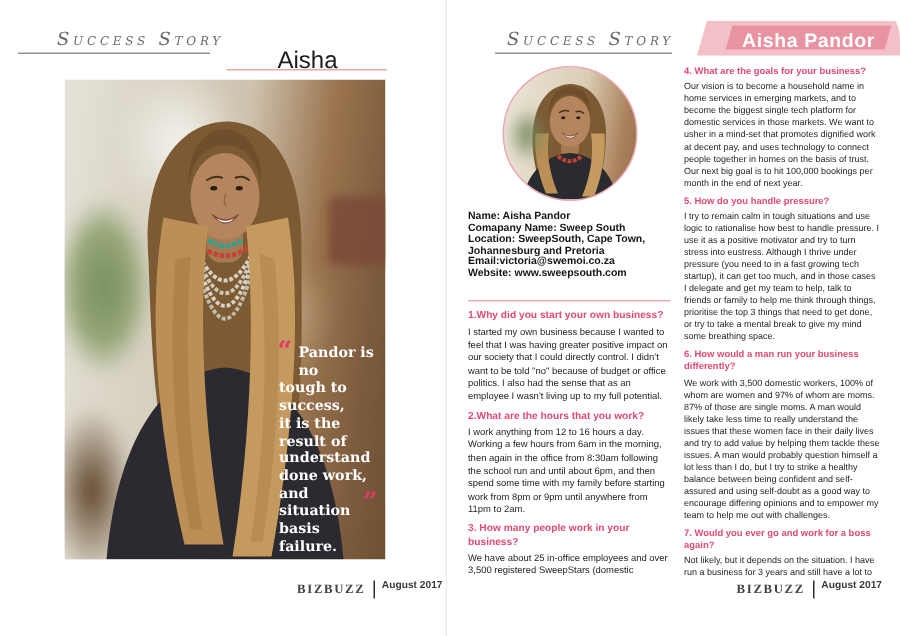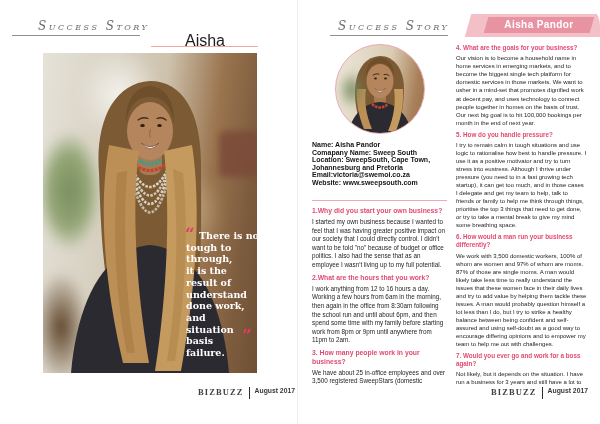--- a/index.html
+++ b/index.html
@@ -49,21 +49,21 @@
   .quote .first { padding-left:13px; }
   .openq { position:absolute; left:-1px; top:-4px; font-size:17px; line-height:17px; color:#e23a66; }
   .closeq { position:absolute; left:56px; top:97px; font-size:17px; line-height:17px; color:#e23a66; }
 
   
   .rp-label { left:338px; top:19px; }
   .rp-rule { left:330px; top:35px; width:118px; }
   .banner-outer { left:468px; top:14px; width:150px; height:23px; background:#f3c0c8; transform:skewX(-16deg); }
   .banner-inner { left:486px; top:17px; width:106px; height:16px; background:#e893a1; transform:skewX(-16deg); }
   .banner-text { left:486px; top:19px; width:106px; text-align:center; color:#ffffff;
-                 font-weight:bold; font-size:10px; letter-spacing:0.4px; }
+                 font-weight:bold; font-size:13px; letter-spacing:0.4px; }
   .circle-photo { left:335px; top:44px; width:88px; height:88px; border-radius:50%;
                   border:1px solid #eaa8b2; overflow:hidden;
                   background:linear-gradient(100deg,#ece7db 0%,#dbcdb4 55%,#a9805a 85%,#96714c 100%); }
   .c-plant { left:2px; top:26px; width:28px; height:38px; filter:blur(4px);
              background:radial-gradient(closest-side,#74885c,rgba(116,136,92,0)); }
   .contact { left:312px; top:141px; width:136px; font-size:7px; font-weight:bold;
              line-height:7.6px; color:#141414; }
   .rp-divider { left:312px; top:200px; width:135px; height:1px; background:#efaab4; }
   .col { overflow:hidden; }
   .col-left { left:312px; top:207px; width:136px; height:178px; }
@@ -114,23 +114,23 @@
       <path d="M66,92 C56,150 60,225 80,310 L106,310 C92,228 89,150 96,98 Z" fill="#bb8f55"></path>
       <path d="M149,92 C158,150 154,228 138,318 L112,318 C125,235 127,152 121,98 Z" fill="#c59a5f"></path>
       <path d="M74,120 C70,180 72,240 84,300 L92,300 C82,240 80,175 84,118 Z" fill="#a87c44" opacity="0.7"></path>
       <path d="M140,120 C146,180 142,245 132,308 L124,308 C134,244 136,178 130,116 Z" fill="#b2874b" opacity="0.7"></path>
     </svg>
   </div>
 
   <div class="abs quote">
     <span class="openq">“</span>
     <span class="closeq">”</span>
-    <div class="first">There is no</div>
+    <div class="first">Pandor is no</div>
     <div>tough to</div>
-    <div>through,</div>
+    <div>success,</div>
     <div>it is the</div>
     <div>result of</div>
     <div>understand</div>
     <div>done work,</div>
     <div>and</div>
     <div>situation</div>
     <div>basis</div>
     <div>failure.</div>
   </div>
 

